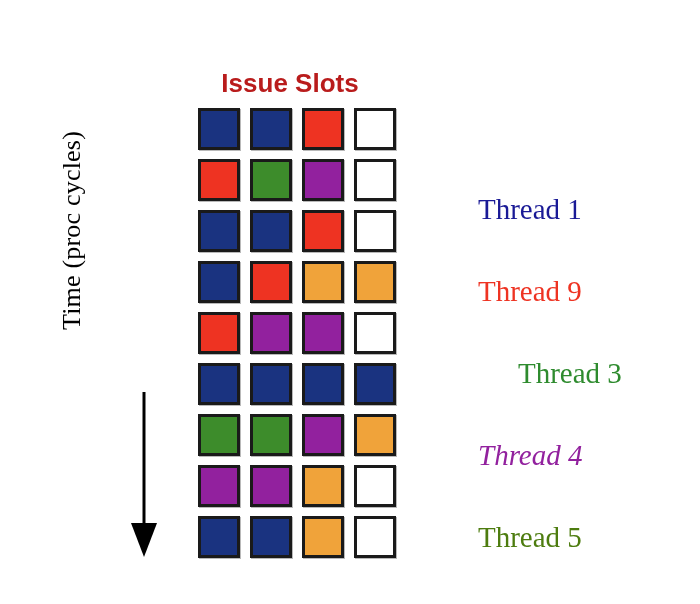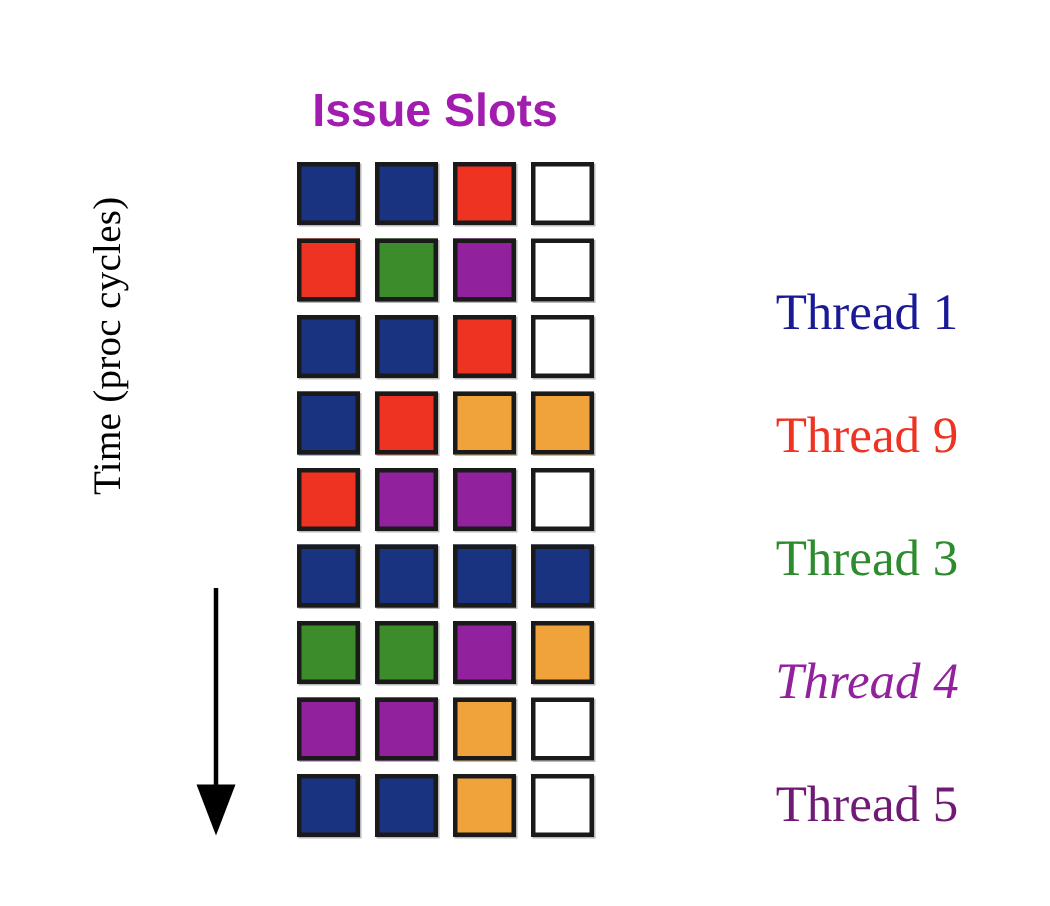--- a/index.html
+++ b/index.html
@@ -41,27 +41,27 @@
     left: 126px;
     top: 392px;
     width: 36px;
     height: 165px;
   }
 
   
   #issue-slots-title {
     position: absolute;
     left: 180px;
-    top: 56px;
+    top: 68px;
     width: 220px;
     text-align: center;
     font-family: "Liberation Sans", sans-serif;
     font-weight: bold;
-    font-size: 31px;
-    color: #a21caf;
+    font-size: 26px;
+    color: #b91c1c;
     letter-spacing: 0px;
   }
 
   
   #slot-grid {
     position: absolute;
     left: 198px;
     top: 108px;
     display: grid;
     grid-template-columns: repeat(4, 42px);
@@ -81,23 +81,22 @@
   #thread-legend {
     position: absolute;
     left: 478px;
     top: 168px;
     width: 200px;
   }
   .legend-entry {
     height: 82px;
     line-height: 82px;
     font-family: "Liberation Serif", "DejaVu Serif", serif;
-    font-size: 34px;
+    font-size: 29px;
     white-space: nowrap;
-    text-align: center;
   }
 </style>
 </head>
 <body>
 
 <div id="y-axis-label">Time (proc cycles)</div>
 
 <div id="time-arrow">
   <svg width="36" height="165" viewBox="0 0 36 165" xmlns="http://www.w3.org/2000/svg">
     <line x1="18" y1="0" x2="18" y2="133" stroke="#000000" stroke-width="3"></line>
@@ -142,16 +141,16 @@
     <div class="slot-cell" style="background: rgb(255, 255, 255);"></div>
     <div class="slot-cell" style="background: rgb(26, 51, 128);"></div>
     <div class="slot-cell" style="background: rgb(26, 51, 128);"></div>
     <div class="slot-cell" style="background: rgb(240, 163, 58);"></div>
     <div class="slot-cell" style="background: rgb(255, 255, 255);"></div>
   </div>
 
 <div id="thread-legend">
     <div class="legend-entry" style="color: rgb(26, 26, 150);">Thread 1</div>
     <div class="legend-entry" style="color: rgb(238, 51, 34);">Thread 9</div>
-    <div class="legend-entry" style="color: rgb(46, 139, 46);">Thread 3</div>
+    <div class="legend-entry" style="color: rgb(46, 139, 46); margin-left: 40px;">Thread 3</div>
     <div class="legend-entry" style="color: rgb(146, 33, 158); font-style: italic;">Thread 4</div>
-    <div class="legend-entry" style="color: #701a75;">Thread 5</div>
+    <div class="legend-entry" style="color: #4d7c0f;">Thread 5</div>
   </div>
 
 </body></html>

